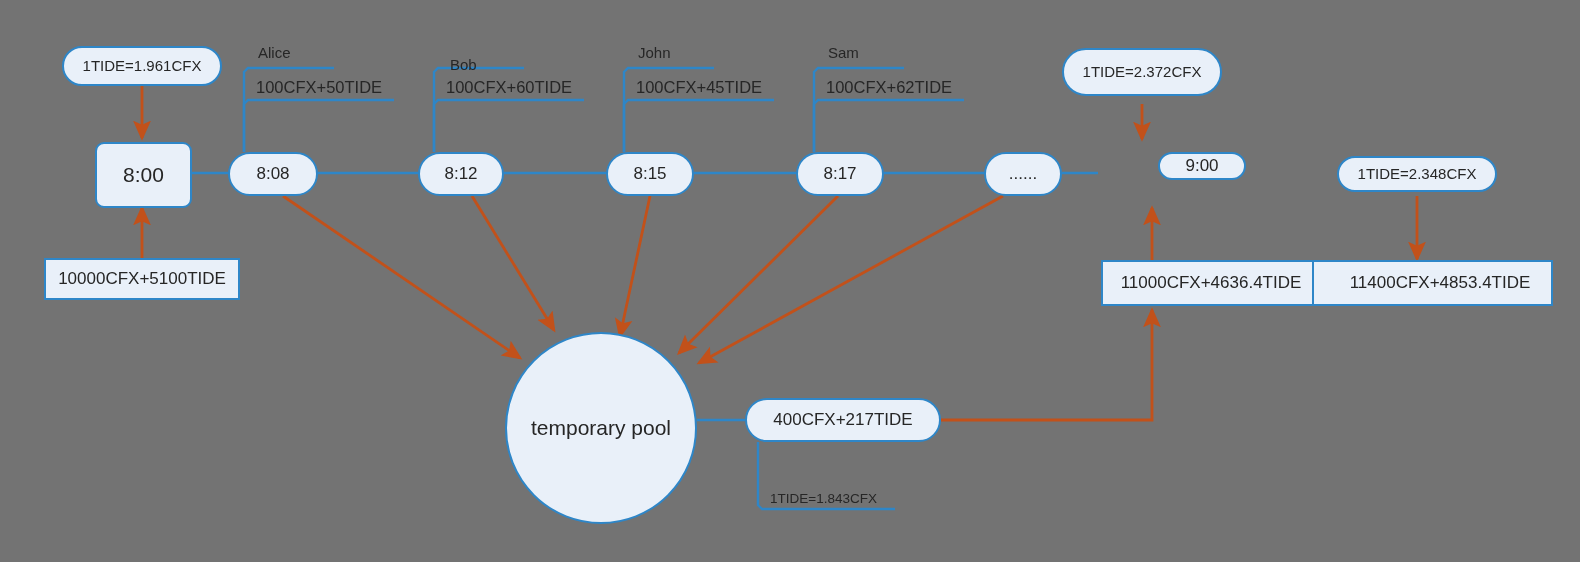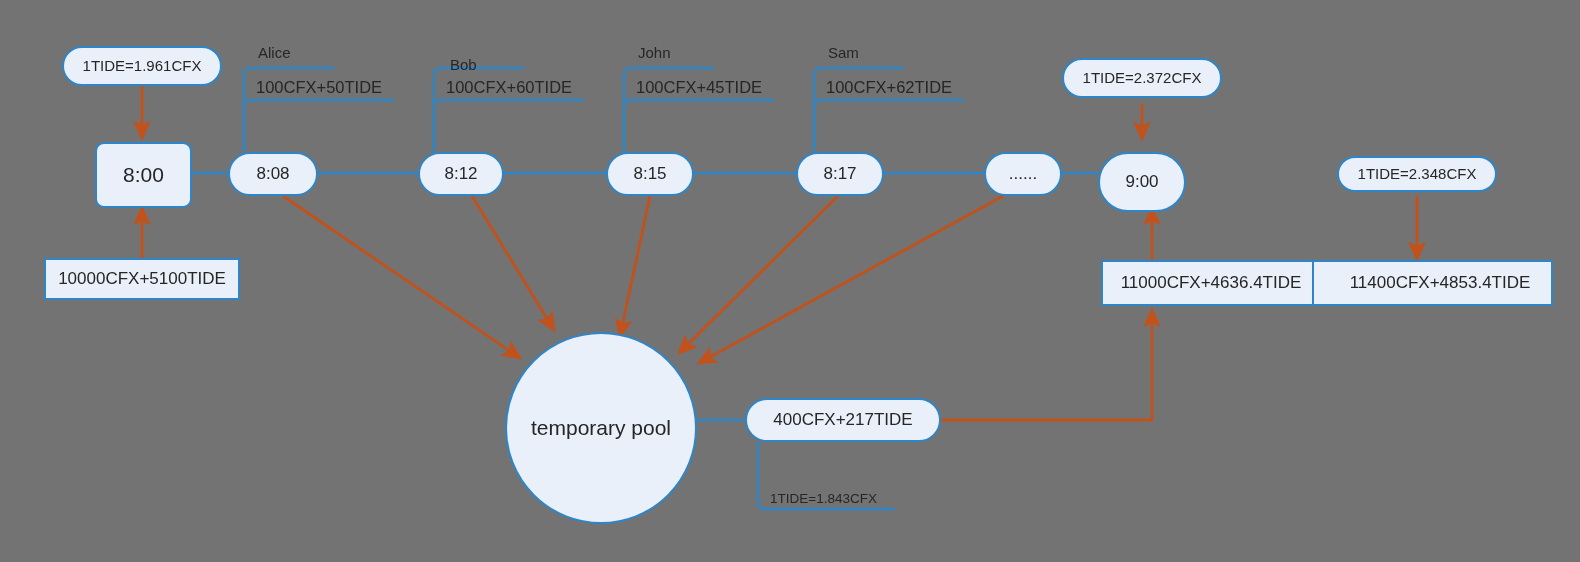--- a/index.html
+++ b/index.html
@@ -144,37 +144,37 @@
   </div>
   <div class="node pill t17" style="left:606px; top:152px; width:88px; height:44px;">
     <span>8:15</span>
   </div>
   <div class="node pill t17" style="left:796px; top:152px; width:88px; height:44px;">
     <span>8:17</span>
   </div>
   <div class="node pill t17" style="left:984px; top:152px; width:78px; height:44px;">
     <span>......</span>
   </div>
-  <div class="node pill t17" style="left:1098px; top:152px; width:88px; height:60px;">
+  <div class="node pill t17" style="left:1158px; top:152px; width:88px; height:28px;">
     <span>9:00</span>
   </div>
 
   <div class="lbl t15" style="left:258px; top:44px;">Alice</div>
   <div class="lbl t16" style="left:256px; top:78px;">100CFX+50TIDE</div>
 
   <div class="lbl t15" style="left:450px; top:44px;margin-top:12px;">Bob</div>
   <div class="lbl t16" style="left:446px; top:78px;">100CFX+60TIDE</div>
 
   <div class="lbl t15" style="left:638px; top:44px;">John</div>
   <div class="lbl t16" style="left:636px; top:78px;">100CFX+45TIDE</div>
 
   <div class="lbl t15" style="left:828px; top:44px;">Sam</div>
   <div class="lbl t16" style="left:826px; top:78px;">100CFX+62TIDE</div>
 
-  <div class="node pill t15" style="left:1062px; top:58px; width:160px; height:40px;">
+  <div class="node pill t15" style="left:1062px; top:48px; width:160px; height:48px;">
     <span>1TIDE=2.372CFX</span>
   </div>
 
   <div class="node pill t15" style="left:1337px; top:156px; width:160px; height:36px;">
     <span>1TIDE=2.348CFX</span>
   </div>
 
   <div class="node rect t17" style="left:1101px; top:260px; width:220px; height:46px;">
     <span>11000CFX+4636.4TIDE</span>
   </div>

